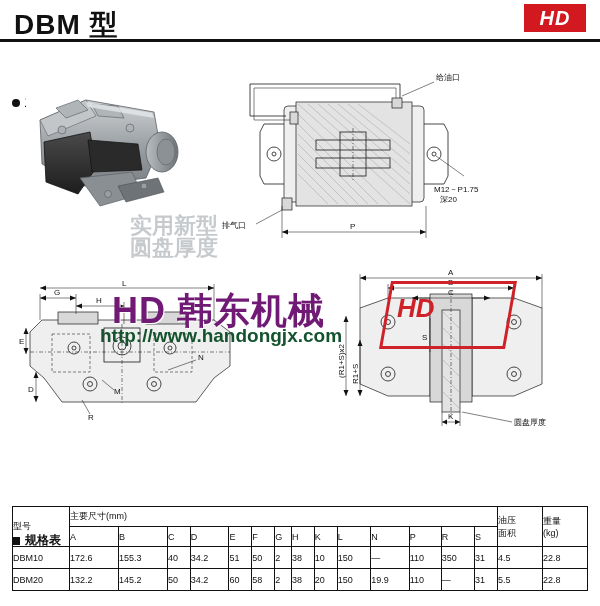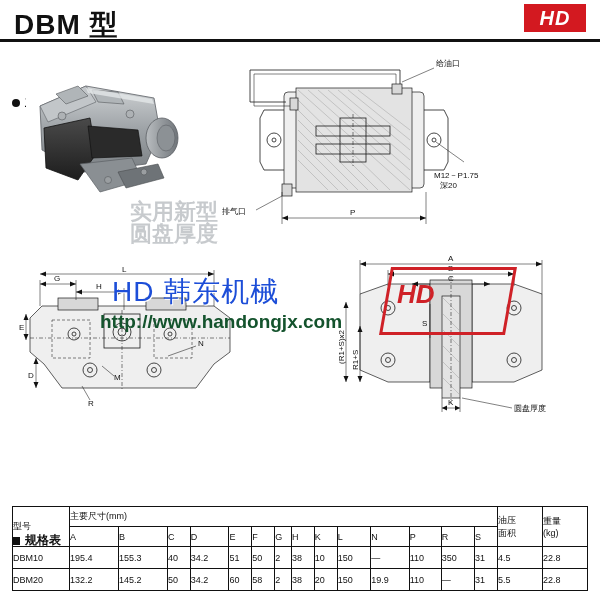--- a/index.html
+++ b/index.html
@@ -38,21 +38,21 @@
     display:inline-block;width:8px;height:8px;margin-right:5px;
     vertical-align:middle;
   }
   .bullet.circle{border-radius:50%;background:#111;}
   .bullet.square{background:#111;}
   .sec1{left:12px;top:50px;}
   .sec2{left:12px;top:488px;}
 
   
   .drawings{
-    position:absolute;left:8px;top:56px;width:584px;height:410px;
+    position:absolute;left:8px;top:70px;width:584px;height:410px;
   }
   svg{display:block;}
   .ln{stroke:#1a1a1a;stroke-width:0.8;fill:none;}
   .ln-thin{stroke:#1a1a1a;stroke-width:0.55;fill:none;}
   .dash{stroke:#1a1a1a;stroke-width:0.55;fill:none;stroke-dasharray:4 2 1 2;}
   .dash2{stroke:#1a1a1a;stroke-width:0.55;fill:none;stroke-dasharray:3 2;}
   .hatch-fill{fill:#e3e3e3;stroke:#1a1a1a;stroke-width:0.7;}
   .gray{fill:#d8d8d8;stroke:#1a1a1a;stroke-width:0.7;}
   .lgray{fill:#efefef;stroke:#1a1a1a;stroke-width:0.7;}
   .dimtxt{font-family:"Liberation Sans",sans-serif;font-size:8px;fill:#111;}
@@ -64,21 +64,21 @@
   }
 
   
   .wm{
     position:absolute;left:92px;top:215px;width:420px;height:90px;
     pointer-events:none;
     text-align:center;
   }
   .wm-red{
     position:absolute;left:12px;top:2px;
-    font-size:28px;font-weight:normal;color:#1d4ed8;
+    font-size:36px;font-weight:bold;color:#701a75;
     letter-spacing:1px;
     text-shadow:1px 1px 0 #fff;
   }
   .wm-url{
     position:absolute;left:0px;top:40px;
     font-size:19px;font-weight:bold;color:#14532d;
     letter-spacing:0px;
   }
   .wm-box{
     position:absolute;left:285px;top:-4px;width:120px;height:62px;
@@ -401,21 +401,21 @@
         <th>L</th>
         <th>N</th>
         <th>P</th>
         <th>R</th>
         <th>S</th>
       </tr>
     </thead>
     <tbody>
       <tr>
         <td class="model">DBM10</td>
-        <td>195.4</td>
+        <td>172.6</td>
         <td>155.3</td>
         <td>40</td>
         <td>34.2</td>
         <td>51</td>
         <td>50</td>
         <td>2</td>
         <td>38</td>
         <td>10</td>
         <td>150</td>
         <td>—</td>

